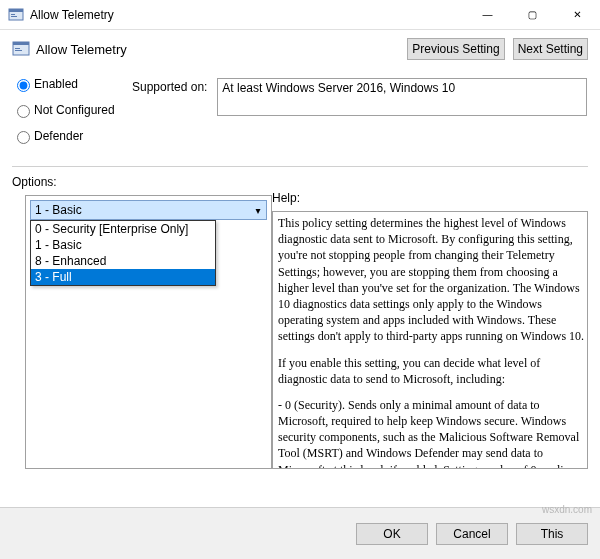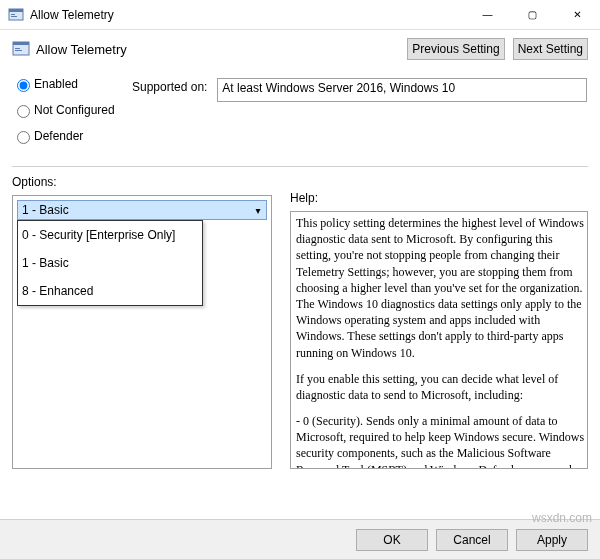--- a/index.html
+++ b/index.html
@@ -96,50 +96,51 @@
       font-size: 12px;
       border: 1px solid #a0a0a0;
       display: inline-block;
       overflow-y: scroll;
     }
     .supported-row {
       margin-top: 8px;
     }
     .supported-box {
       width: calc(100% - 86px);
-      height: 24px;
+      height: 38px;
       border: 1px solid #a0a0a0;
       display: inline-block;
       padding: 2px 4px;
       overflow-y: scroll;
       vertical-align: top;
     }
     .divider {
       border-top: 1px solid #d0d0d0;
       margin: 8px 12px 2px 12px;
     }
     .lower {
       display: flex;
       padding: 4px 12px 0 12px;
-      gap: 18px;
+      gap: 0;
       height: 300px;
     }
     .options-col {
       width: 260px;
       display: flex;
       flex-direction: column;
     }
     .col-label {
       margin-bottom: 6px;
       padding-top: 2px;
     }
     .options-box {
       border: 1px solid #a0a0a0;
       flex: 1;
       position: relative;
+      margin-left: 13px;
     }
     .dropdown-sel {
       position: absolute;
       top: 4px; left: 4px; right: 4px;
       height: 20px;
       border: 1px solid #7a9fcd;
       background: #cde6ff;
       display: flex;
       align-items: center;
       padding-left: 4px;
@@ -154,21 +155,21 @@
     .dropdown-list {
       position: absolute;
       top: 24px; left: 4px;
       width: 186px;
       border: 1px solid #333;
       background: #fff;
       box-shadow: 2px 2px 3px rgba(0,0,0,0.2);
       z-index: 10;
     }
     .dd-item {
-      padding: 7px 4px;
+      padding: 1px 4px;
       font-size: 12px;
     }
     .dd-item.sel {
       background: #0078d7;
       color: #fff;
     }
     .help-col {
       flex: 1;
       display: flex;
       flex-direction: column;
@@ -180,21 +181,21 @@
       padding: 3px 2px 3px 5px;
       overflow-y: scroll;
       font-size: 12px;
       line-height: 1.35;
       font-family: Liberation Serif, serif;
     }
     .help-box p { margin: 0 0 10px 0; }
     .footer {
       position: absolute;
       bottom: 0; left: 0; right: 0;
-      height: 40px;
+      height: 52px;
       background: #f0f0f0;
       border-top: 1px solid #d0d0d0;
       display: flex;
       align-items: center;
       justify-content: flex-end;
       padding-right: 12px;
       gap: 8px;
     }
     .footer .btn {
       min-width: 72px;
@@ -203,22 +204,22 @@
     ::-webkit-scrollbar-track { background: #f0f0f0; }
     ::-webkit-scrollbar-thumb { background: #c0c0c0; }
     ::-webkit-scrollbar-button {
       background: #f0f0f0;
       height: 16px;
       border: 1px solid #d0d0d0;
     }
     .watermark {
       position: absolute;
       right: 8px;
-      bottom: 34px;
-      font-size: 12px;
+      bottom: 44px;
+      font-size: 10px;
       color: #b8b8b8;
       z-index: 999;
       pointer-events: none;
     }
   </style>
 </head>
 <body>
 
 <div class="titlebar">
   <svg class="ticon" viewBox="0 0 16 16">
@@ -281,33 +282,34 @@
     <div class="col-label">Options:</div>
     <div class="options-box">
       <div class="dropdown-sel">
         <span>1 - Basic</span>
         <span class="chev">▾</span>
       </div>
       <div class="dropdown-list">
         <div class="dd-item">0 - Security [Enterprise Only]</div>
         <div class="dd-item">1 - Basic</div>
         <div class="dd-item">8 - Enhanced</div>
+        <div class="dd-item sel">3 - Full</div>
       </div>
     </div>
   </div>
   <div class="help-col">
     <div class="col-label">Help:</div>
     <div class="help-box">
       <p>This policy setting determines the highest level of Windows diagnostic data sent to Microsoft. By configuring this setting, you're not stopping people from changing their Telemetry Settings; however, you are stopping them from choosing a higher level than you've set for the organization. The Windows 10 diagnostics data settings only apply to the Windows operating system and apps included with Windows. These settings don't apply to third-party apps running on Windows 10.</p>
       <p>If you enable this setting, you can decide what level of diagnostic data to send to Microsoft, including:</p>
       <p>  - 0 (Security). Sends only a minimal amount of data to Microsoft, required to help keep Windows secure. Windows security components, such as the Malicious Software Removal Tool (MSRT) and Windows Defender may send data to Microsoft at this level, if enabled. Setting a value of 0 applies to devices running Enterprise, Education, IoT, or Windows Server editions only. Setting a value of 0 for other editions is equivalent to setting a value of 1.</p>
 
     </div>
   </div>
 </div>
 
 <div class="watermark">wsxdn.com</div>
 
 <div class="footer">
   <button class="btn">OK</button>
   <button class="btn">Cancel</button>
-  <button class="btn">Apply</button>
+  <button class="btn">This</button>
 </div>
 
 </body></html>

